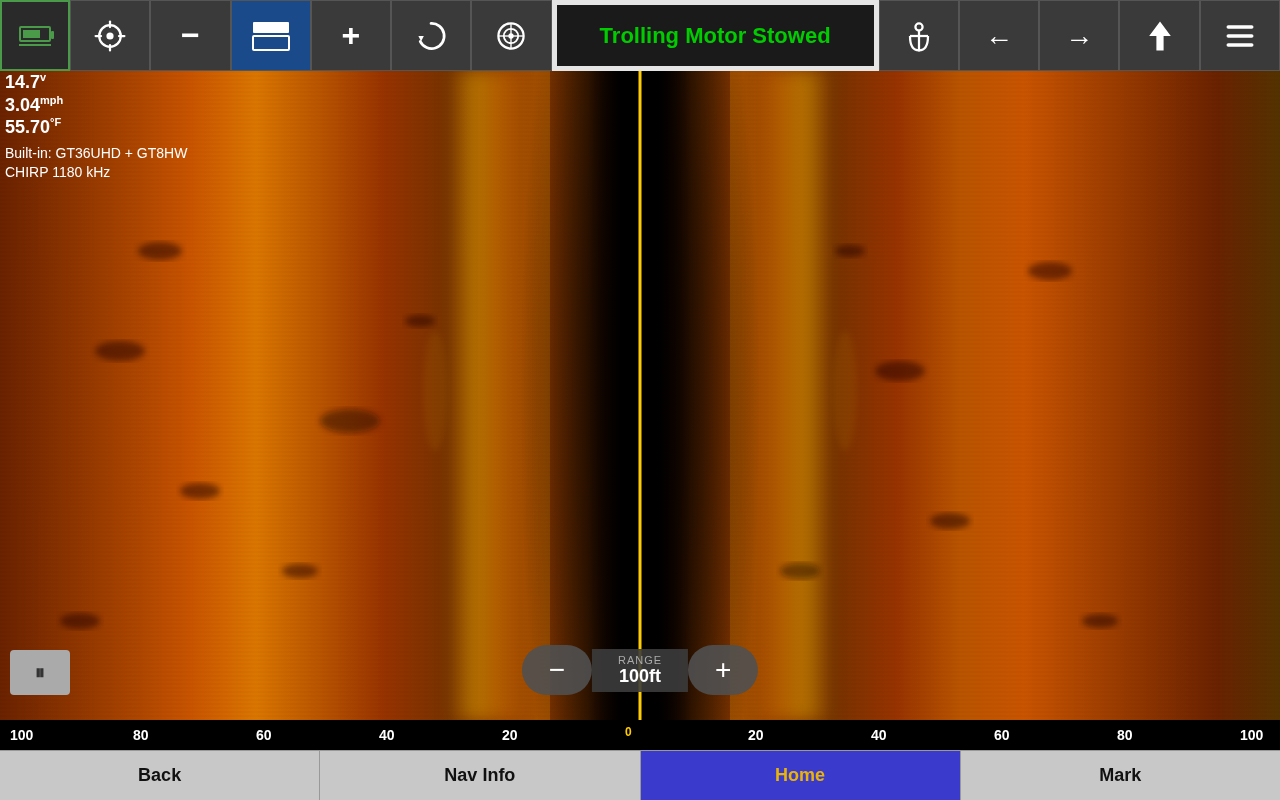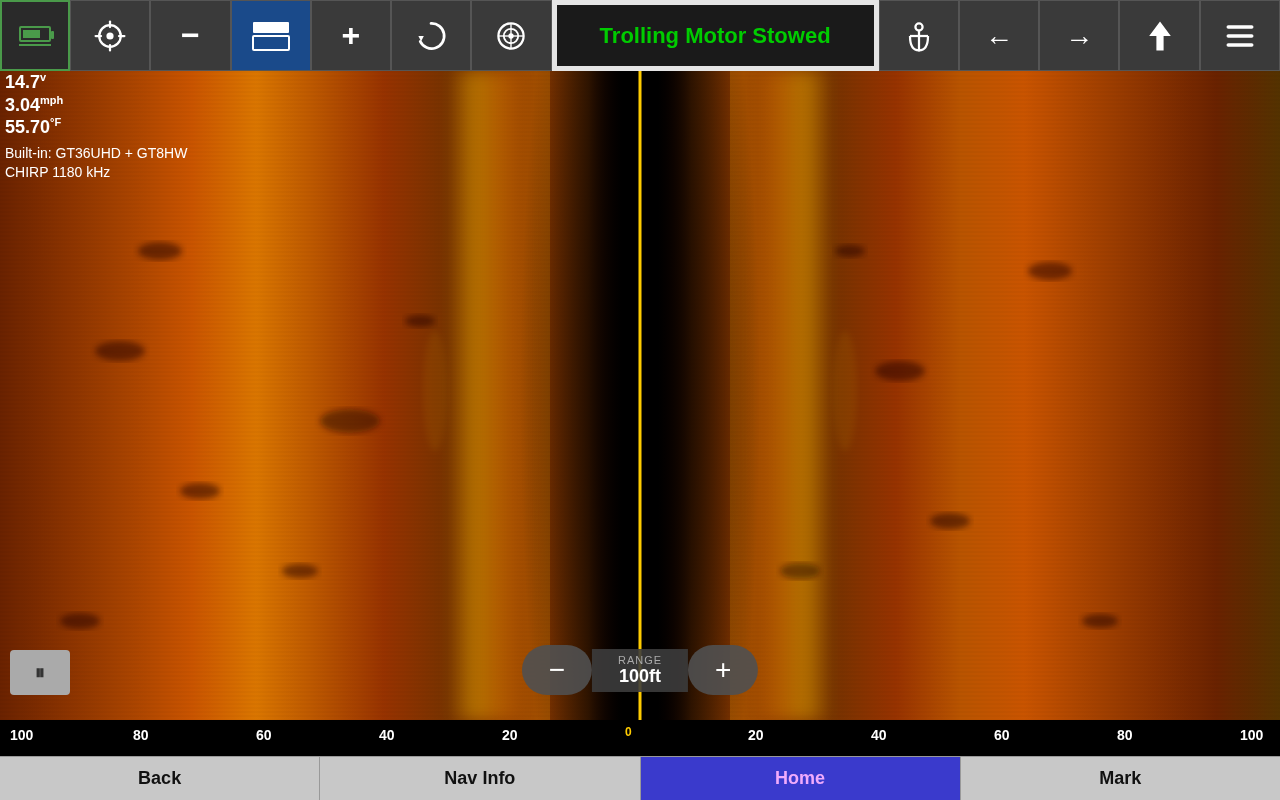--- a/index.html
+++ b/index.html
@@ -214,42 +214,42 @@
     }
     #range-label .range-value {
       font-size: 18px;
       font-weight: bold;
     }
 
     
     #bottom-nav {
       position: absolute;
       bottom: 0; left: 0; right: 0;
-      height: 44px;
+      height: 50px;
       display: flex;
       background: #c8c8c8;
       border-top: 1px solid #999;
     }
     .nav-btn {
       flex: 1;
       display: flex;
       align-items: center;
       justify-content: center;
       background: #c8c8c8;
       border: none;
       border-right: 1px solid #999;
       cursor: pointer;
       font-size: 18px;
       font-weight: bold;
       color: #111;
     }
     .nav-btn:last-child { border-right: none; }
     .nav-btn.home-btn {
       background: #3a3acc;
-      color: #f0abfc;
+      color: #eab308;
     }
 
     
     .icon-svg { width: 36px; height: 36px; fill: white; }
 
     
     #sonar-visual {
       position: absolute;
       top: 0; left: 0; right: 0; bottom: 30px;
       

